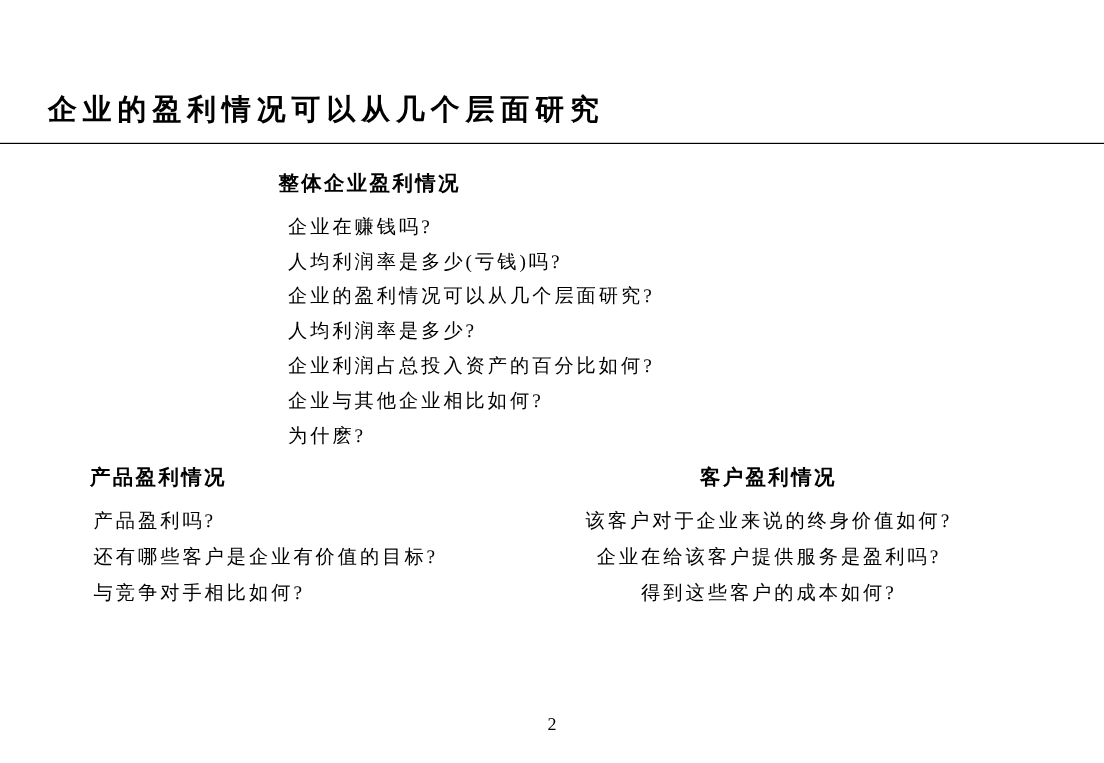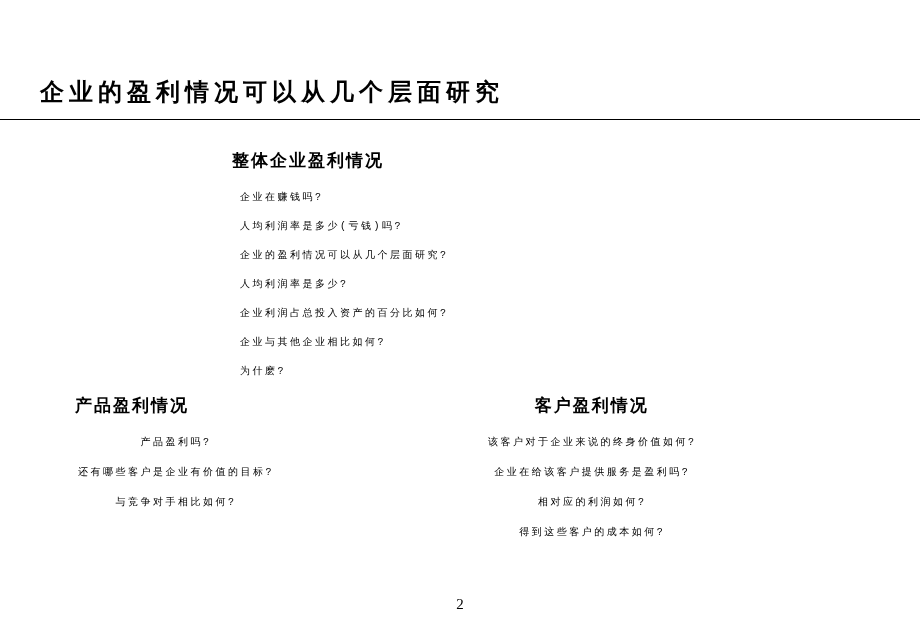--- a/index.html
+++ b/index.html
@@ -36,37 +36,35 @@
   }
   .section {
     position: absolute;
   }
   .section-heading {
     font-size: 17px;
     line-height: 22px;
     font-weight: bold;
     letter-spacing: 2px;
     white-space: nowrap;
-    margin-top: 8px;
   }
   .question-list {
     list-style: none;
     margin: 11px 0 0 0;
     padding: 0;
   }
   .question-list li {
-    font-size: 10px;
+    font-size: 16px;
     letter-spacing: 2.5px;
     white-space: nowrap;
-    font-family: Liberation Mono, monospace;
   }
   #section-overall { left: 232px; top: 142px; }
   #section-overall .question-list li { line-height: 29px; padding-left: 8px; }
   #section-product { left: 75px; top: 387px; }
-  #section-product .question-list li { line-height: 30px; padding-left: 3px; text-align: center; }
+  #section-product .question-list li { line-height: 30px; padding-left: 3px; }
   #section-customer { left: 487px; top: 387px; text-align: center; }
   #section-customer .question-list li { line-height: 30px; padding-left: 1px; }
   .page-number {
     position: absolute;
     left: 0;
     right: 0;
     top: 594px;
     text-align: center;
     font-size: 15px;
     line-height: 20px;
@@ -101,20 +99,19 @@
       <li>还有哪些客户是企业有价值的目标?</li>
       <li>与竞争对手相比如何?</li>
     </ul>
   </div>
 
   <div class="section" id="section-customer">
     <div class="section-heading">客户盈利情况</div>
     <ul class="question-list">
       <li>该客户对于企业来说的终身价值如何?</li>
       <li>企业在给该客户提供服务是盈利吗?</li>
-      <li>相对应的利润如何?</li>
       <li>得到这些客户的成本如何?</li>
     </ul>
   </div>
 
   <div class="page-number">2</div>
 
 </div>
 
 </body></html>

